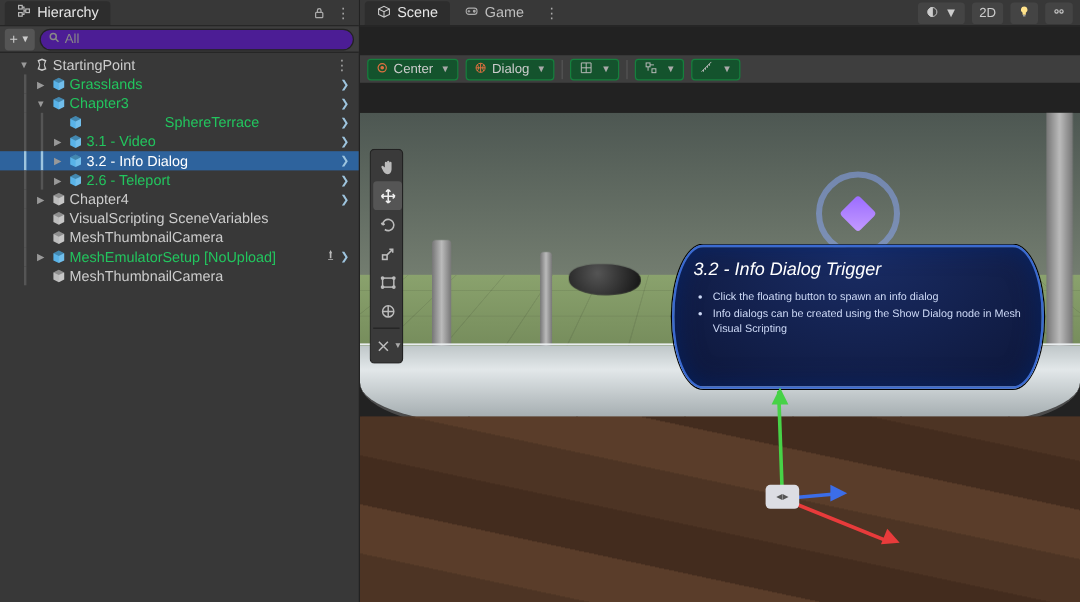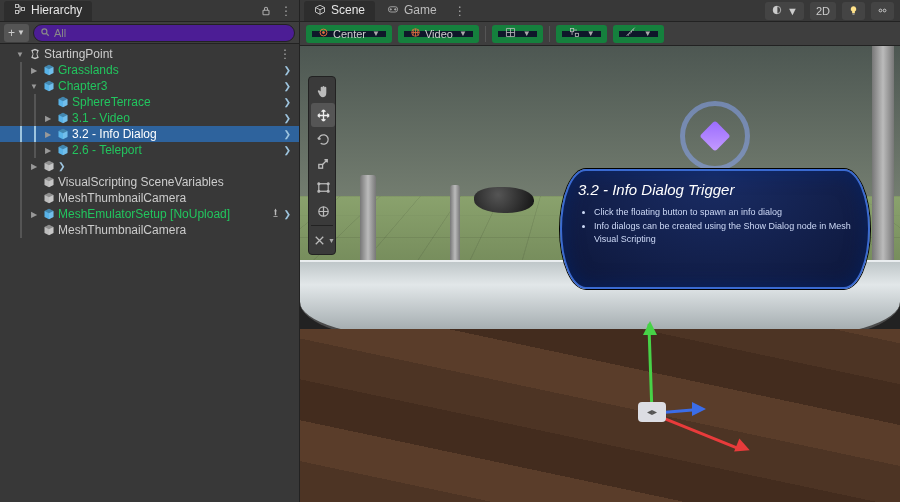--- a/index.html
+++ b/index.html
@@ -1,20 +1,20 @@
 <!DOCTYPE html>
 <html><head>
 <meta charset="utf-8">
 <style>
   * { margin:0; padding:0; box-sizing:border-box; font-family:"Segoe UI",Arial,sans-serif; -webkit-user-select:none; user-select:none;}
   html,body{width:900px;height:502px;overflow:hidden;background:#3e3e3e;}
   .root{display:flex;width:900px;height:502px;color:#ccc;font-size:12px;}
   .panel{background:#383838;display:flex;flex-direction:column;}
   .hierarchy{width:300px;border-right:1px solid #222;}
-  .scene{flex:1;position:relative;background:#222;}
+  .scene{flex:1;position:relative;background:#222;gap:24px;}
   .tabbar{height:22px;background:#383838;display:flex;align-items:center;border-bottom:1px solid #222;padding:0 4px;gap:2px;}
   .tab{padding:2px 10px;border-radius:3px 3px 0 0;display:flex;align-items:flex-start;gap:5px;color:#bdbdbd;cursor:pointer;}
   .tab.active{background:#2d2d2d;color:#e6e6e6;border-bottom:1px solid #2d2d2d;}
   .tab svg{width:12px;height:12px;}
   .tabbar .spacer{flex:1;}
   .tb-ico{width:18px;height:18px;display:flex;align-items:center;justify-content:center;color:#aaa;cursor:pointer;}
   .toolbar{height:22px;background:#3e3e3e;display:flex;align-items:center;gap:4px;padding:0 4px;border-bottom:1px solid #222;}
   .toolbar .btn{height:18px;min-width:20px;padding:0 4px;display:flex;align-items:center;justify-content:center;background:#555;border-radius:3px;cursor:pointer;color:#ccc;}
   .searchf{flex:1;height:18px;background:#4c1d95;border:1px solid #222;border-radius:9px;display:flex;align-items:center;padding:0 6px;color:#888;font-size:11px;}
   .treerow{height:16px;display:flex;align-items:center;gap:2px;padding-right:4px;cursor:pointer;position:relative;}
@@ -23,21 +23,21 @@
   .treerow .lbl{white-space:nowrap;flex:1;}
   .treerow .bar{position:absolute;top:0;bottom:0;width:2px;background:#555;}
   .row-blue .lbl{color:#22c55e;}
   .selected{background:#2e639d;color:#fff;}
   .selected .lbl{color:#fff;}
   .chev-r{font-size:9px;color:#9ec5df;margin-right:4px;}
   .tree{padding-top:2px;overflow:hidden;}
   .cube svg{width:12px;height:12px;}
   .scene-tabbar{height:22px;background:#383838;display:flex;align-items:center;border-bottom:1px solid #222;padding:0 4px;gap:2px;}
   .scene-toolbar{height:24px;background:#3e3e3e;display:flex;align-items:center;padding:0 6px;gap:6px;border-bottom:1px solid #222;}
-  .drop{height:18px;background:#0f172a;border:6px solid #15803d;border-radius:3px;display:flex;align-items:center;padding:0 6px;gap:4px;font-size:11px;color:#ccc;cursor:pointer;}
+  .drop{height:18px;background:#14532d;border:1px solid #15803d;border-radius:3px;display:flex;align-items:center;padding:0 6px;gap:4px;font-size:11px;color:#ccc;cursor:pointer;}
   .drop .dd{font-size:8px;color:#aaa;margin-left:2px;}
   .sep{width:1px;height:16px;background:#555;}
   .viewport{position:relative;flex:1;overflow:hidden;}
   .sky{position:absolute;left:0;right:0;top:0;height:48%;background:linear-gradient(#4d5752,#848e7d);}
   .ground{position:absolute;left:0;right:0;top:33%;height:20%;background:linear-gradient(#8aa26d,#6f8556);}
   .gridfloor{position:absolute;left:0;right:0;top:33%;height:20%;
     background:
       repeating-linear-gradient(90deg,rgba(0,0,0,0.08) 0 1px,transparent 1px 40px),
       repeating-linear-gradient(0deg,rgba(0,0,0,0.08) 0 1px,transparent 1px 30px);
     transform:perspective(300px) rotateX(55deg);transform-origin:top;}
@@ -145,21 +145,21 @@
           <span class="ico cube">
             <svg viewBox="0 0 16 16" width="12" height="12">
               <path fill="#59b3e8" d="M8 1l6 3v8l-6 3-6-3V4z"></path>
               <path fill="rgba(0,0,0,.25)" d="M8 1l6 3-6 3-6-3z"></path>
               <path fill="rgba(255,255,255,.15)" d="M8 7v8l6-3V4z"></path>
             </svg>
           </span>
           <span class="lbl">Chapter3</span>
           <span class="chev-r">❯</span>
         </div>
-        <div class="treerow row-blue" style="padding-left: 42px;">
+        <div class="treerow row-blue" style="padding-left: 42px; text-align: center;">
           <div class="bar" style="left: 20px;"></div>
           <div class="bar" style="left: 34px;"></div>
           <span class="arrow"></span>
           <span class="ico cube">
             <svg viewBox="0 0 16 16" width="12" height="12">
               <path fill="#59b3e8" d="M8 1l6 3v8l-6 3-6-3V4z"></path>
               <path fill="rgba(0,0,0,.25)" d="M8 1l6 3-6 3-6-3z"></path>
               <path fill="rgba(255,255,255,.15)" d="M8 7v8l6-3V4z"></path>
             </svg>
           </span>
@@ -211,20 +211,21 @@
         <div class="treerow" style="padding-left: 28px;">
           <div class="bar" style="left: 20px;"></div>
           <span class="arrow">▶</span>
           <span class="ico cube">
             <svg viewBox="0 0 16 16" width="12" height="12">
               <path fill="#bdbdbd" d="M8 1l6 3v8l-6 3-6-3V4z"></path>
               <path fill="rgba(0,0,0,.25)" d="M8 1l6 3-6 3-6-3z"></path>
               <path fill="rgba(255,255,255,.15)" d="M8 7v8l6-3V4z"></path>
             </svg>
           </span>
+          <span class="lbl">Chapter4</span>
           <span class="chev-r">❯</span>
         </div>
         <div class="treerow" style="padding-left: 28px;">
           <div class="bar" style="left: 20px;"></div>
           <span class="arrow"></span>
           <span class="ico cube">
             <svg viewBox="0 0 16 16" width="12" height="12">
               <path fill="#bdbdbd" d="M8 1l6 3v8l-6 3-6-3V4z"></path>
               <path fill="rgba(0,0,0,.25)" d="M8 1l6 3-6 3-6-3z"></path>
               <path fill="rgba(255,255,255,.15)" d="M8 7v8l6-3V4z"></path>
@@ -306,21 +307,21 @@
               <circle cx="8" cy="8" r="1.5" fill="#e07040"></circle>
             </svg></span>
         <span>Center</span>
           <span class="dd">▼</span>
       </div>
       <div class="drop">
         <span><svg width="11" height="11" viewBox="0 0 16 16" stroke="#e07040" fill="none" stroke-width="1.2">
               <circle cx="8" cy="8" r="5.5"></circle>
               <path d="M2.5 8h11M8 2.5v11M4 4c2 3 2 5 0 8M12 4c-2 3-2 5 0 8"></path>
             </svg></span>
-        <span>Video</span>
+        <span>Dialog</span>
           <span class="dd">▼</span>
       </div>
       <div class="sep"></div>
       <div class="drop">
         <span><svg width="13" height="13" viewBox="0 0 16 16" stroke="#bbb" fill="none">
               <path d="M3 3h10v10H3zM3 8h10M8 3v10"></path>
             </svg></span>
           <span class="dd">▼</span>
       </div>
       <div class="sep"></div>

